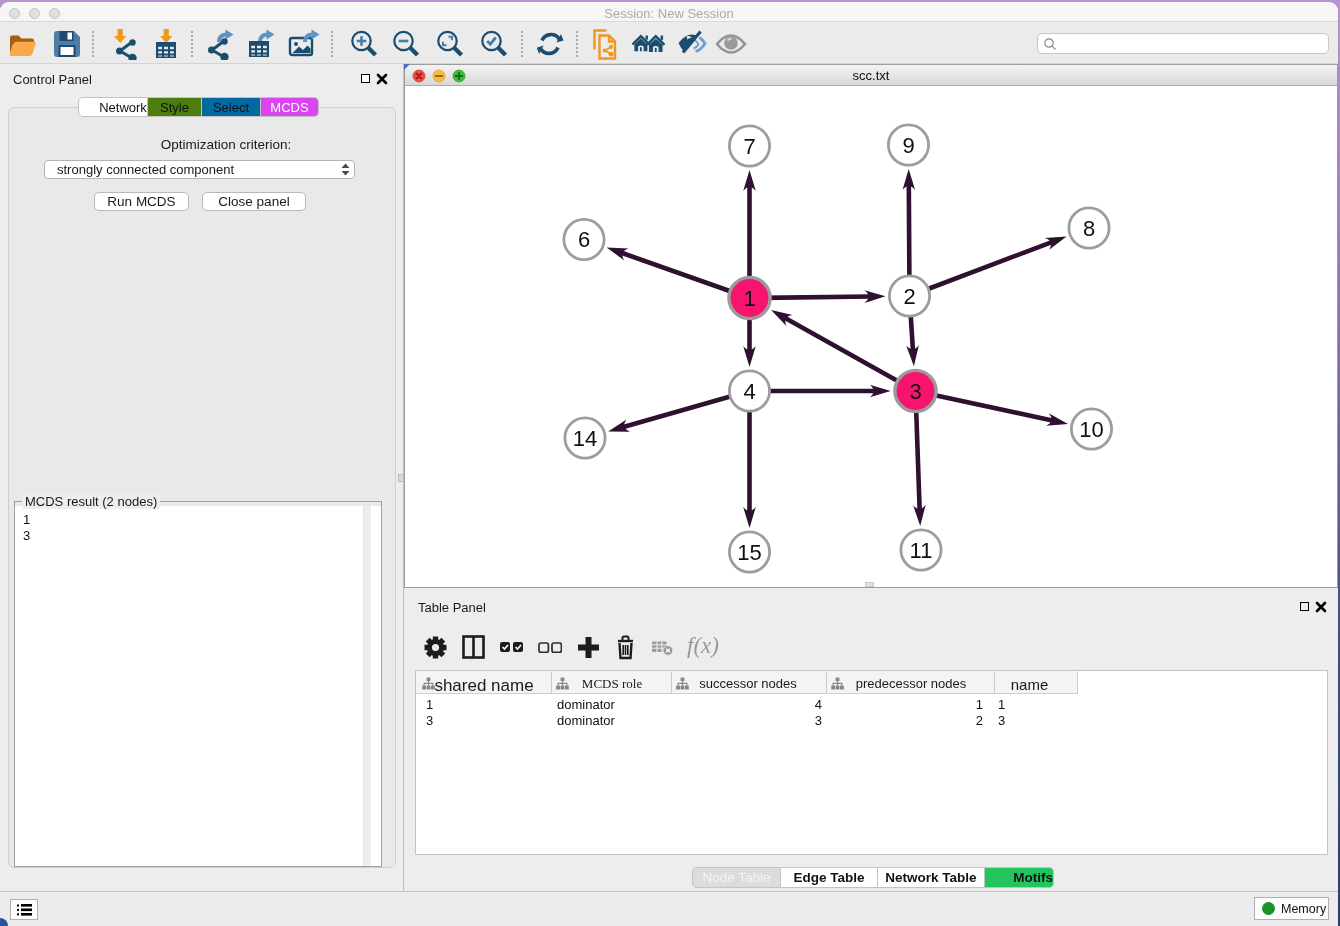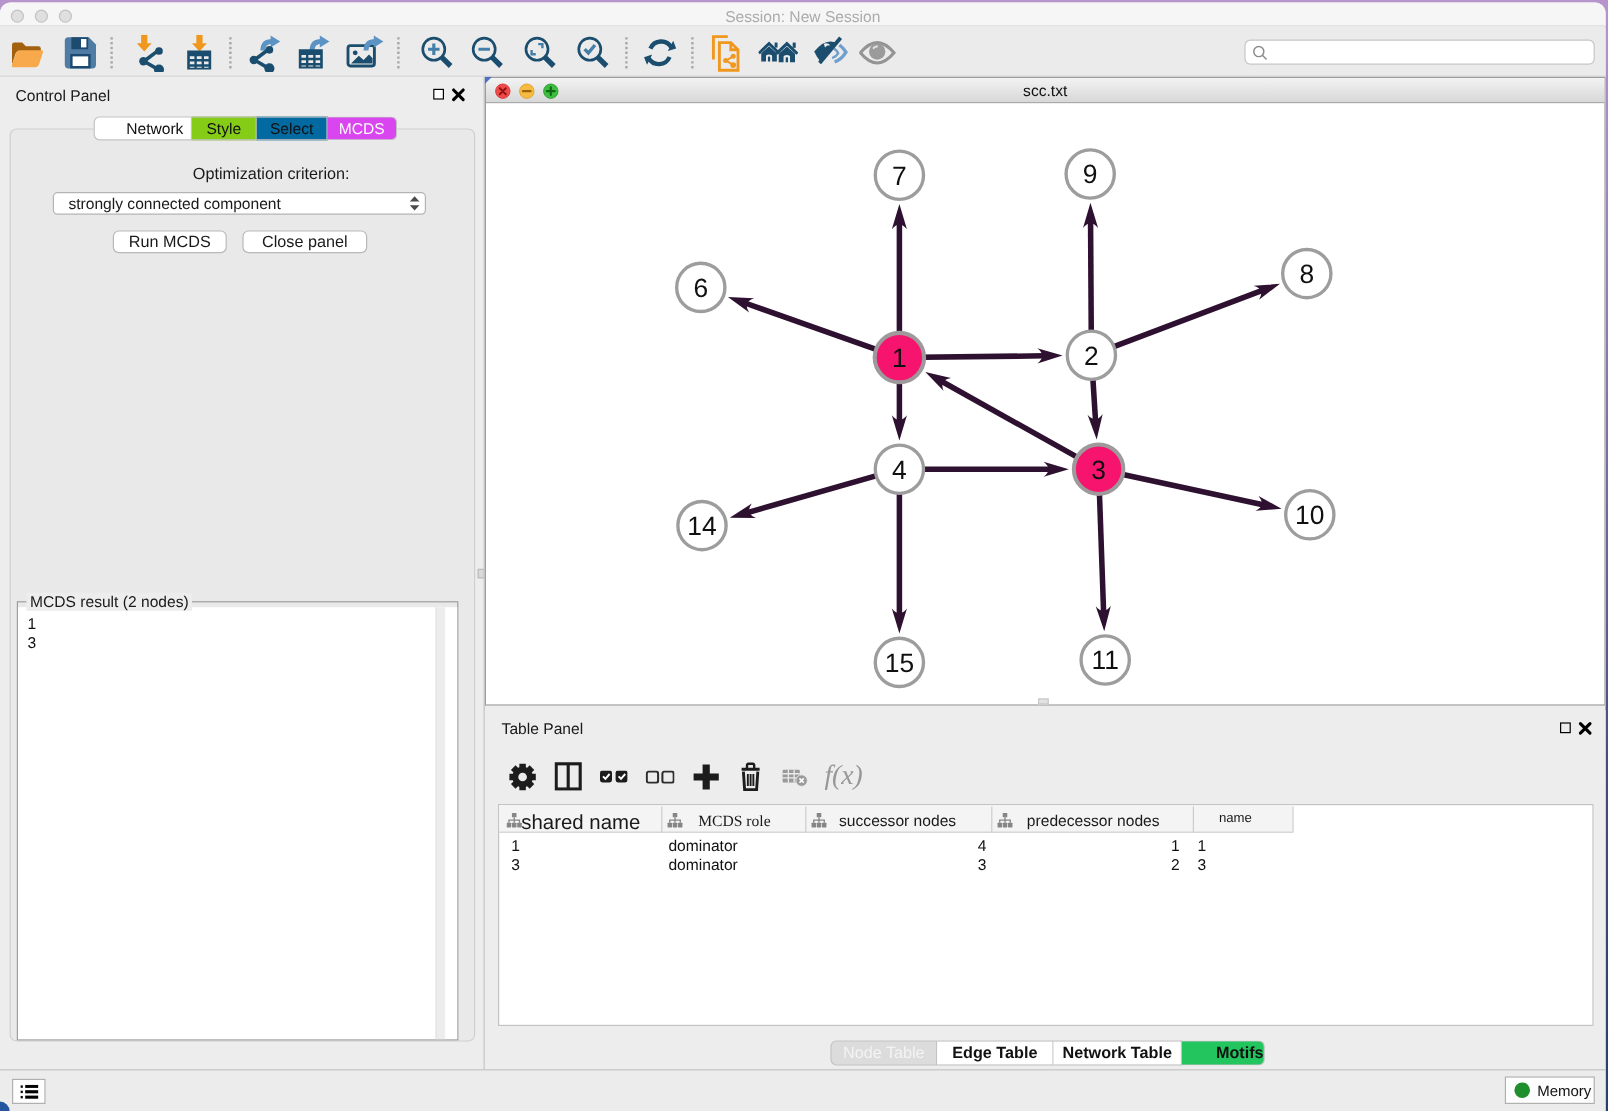--- a/index.html
+++ b/index.html
@@ -176,22 +176,22 @@
 <div id="cpanel" class="abs" style="left:0;top:64px;width:404px;height:827px;background:#ededed;border-right:1px solid #bdbdbd;"></div>
 <div class="abs" style="left:13px;top:72px;font-size:13px;color:#1a1a1a;">Control Panel</div>
 <div class="abs" style="left:361px;top:74px;width:9px;height:9px;border:1.6px solid #000;background:#fff;"></div>
 <svg class="abs" style="left:376px;top:73px" width="12" height="12" viewBox="0 0 12 12">
     <path d="M2 2 L10 10 M10 2 L2 10" stroke="#000" stroke-width="2.6" stroke-linecap="round"></path>
   </svg>
 
 <div class="abs" style="left:8px;top:107px;width:388px;height:761px;background:#e9e9e9;border:1px solid #cfcfcf;border-radius:6px;"></div>
 
 <div id="tabs" class="abs" style="left:78px;top:97px;height:20px;display:flex;font-size:13px;">
-<div style="width:82px;background:#fff;border:1px solid #c3c3c3;border-radius:5px 0 0 5px;text-align:center;line-height:19px;color:#111;padding-left:20px;">Network</div>
-<div style="width:54px;background:#84cc16;border:1px solid #c3c3c3;border-left:none;text-align:center;line-height:19px;color:#111;">Style</div>
+<div style="width:70px;background:#fff;border:1px solid #c3c3c3;border-radius:5px 0 0 5px;text-align:center;line-height:19px;color:#111;padding-left:20px;">Network</div>
+<div style="width:54px;background:#4d7c0f;border:1px solid #c3c3c3;border-left:none;text-align:center;line-height:19px;color:#111;">Style</div>
 <div style="width:59px;background:#0369a1;border:1px solid #c3c3c3;border-left:none;text-align:center;line-height:19px;color:#111;">Select</div>
 <div style="width:58px;background:#d946ef;border:1px solid #c3c3c3;border-left:none;border-radius:0 5px 5px 0;text-align:center;line-height:19px;color:#fafafa;">MCDS</div>
 </div>
 <div class="abs" style="left:0px;top:137px;width:452px;text-align:center;font-size:13.5px;color:#1a1a1a;">Optimization criterion:</div>
 
 <div class="abs" style="left:44px;top:160px;width:311px;height:19px;background:#fff;border:1px solid #b4b4b4;border-radius:4px;font-size:13px;color:#1a1a1a;line-height:17px;padding-left:12px;">strongly connected component</div>
 <svg class="abs" style="left:340px;top:163px" width="11" height="13" viewBox="0 0 11 13">
     <path d="M5.5 0.5 L9.5 5 H1.5 Z" fill="#4a4a4a"></path>
     <path d="M5.5 12.5 L9.5 8 H1.5 Z" fill="#4a4a4a"></path>
   </svg>
@@ -384,21 +384,21 @@
       <rect x="0.2" y="8.6" width="3.8" height="3.9" rx="0.5"></rect>
       <rect x="4.6" y="8.6" width="3.8" height="3.9" rx="0.5"></rect>
       <rect x="9" y="8.6" width="3.8" height="3.9" rx="0.5"></rect>
       <path d="M6.5 4.1 V6.4 M2.1 8.6 V6.4 H10.9 V8.6 M6.5 6.4 V8.6" stroke="#868686" stroke-width="1.1" fill="none"></path>
     </g>
   </svg>
 <div class="abs" style="left:384px;top:676px;width:200px;text-align:center;font-size:17px;color:#1a1a1a;">shared name</div>
 <div class="abs" style="left:512px;top:676px;width:200px;text-align:center;font-size:13px;color:#1a1a1a;font-family:Liberation Serif, serif;">MCDS role</div>
 <div class="abs" style="left:648px;top:676px;width:200px;text-align:center;font-size:13px;color:#1a1a1a;">successor nodes</div>
 <div class="abs" style="left:811px;top:676px;width:200px;text-align:center;font-size:13px;color:#1a1a1a;">predecessor nodes</div>
-<div class="abs" style="left:929.5px;top:676px;width:200px;text-align:center;font-size:11px;color:#1a1a1a;">name</div>
+<div class="abs" style="left:929.5px;top:676px;width:200px;text-align:center;font-size:15px;color:#1a1a1a;">name</div>
 
 <div id="btabs" class="abs" style="left:692px;top:867px;height:21px;display:flex;font-size:13.5px;font-weight:bold;">
 <div style="width:89px;background:#dcdcdc;border:1px solid #c3c3c3;border-radius:5px 0 0 5px;text-align:center;line-height:20px;color:#f3f3f3;font-weight:normal;">Node Table</div>
 <div style="width:97px;background:#fff;border:1px solid #c3c3c3;border-left:none;text-align:center;line-height:20px;color:#111;">Edge Table</div>
 <div style="width:107px;background:#fff;border:1px solid #c3c3c3;border-left:none;text-align:center;line-height:20px;color:#111;">Network Table</div>
 <div style="width:69px;background:#22c55e;border:1px solid #c3c3c3;border-left:none;border-radius:0 5px 5px 0;text-align:right;line-height:20px;color:#111;">Motifs</div>
 </div>
 
 <div id="statusbar" class="abs" style="left:0;top:891px;width:1338px;height:35px;background:#ececec;border-top:1px solid #c4c4c4;"></div>
 <div class="abs" style="left:10px;top:899px;width:28px;height:21px;background:#fdfdfd;border:1px solid #b0b0b0;"></div>

